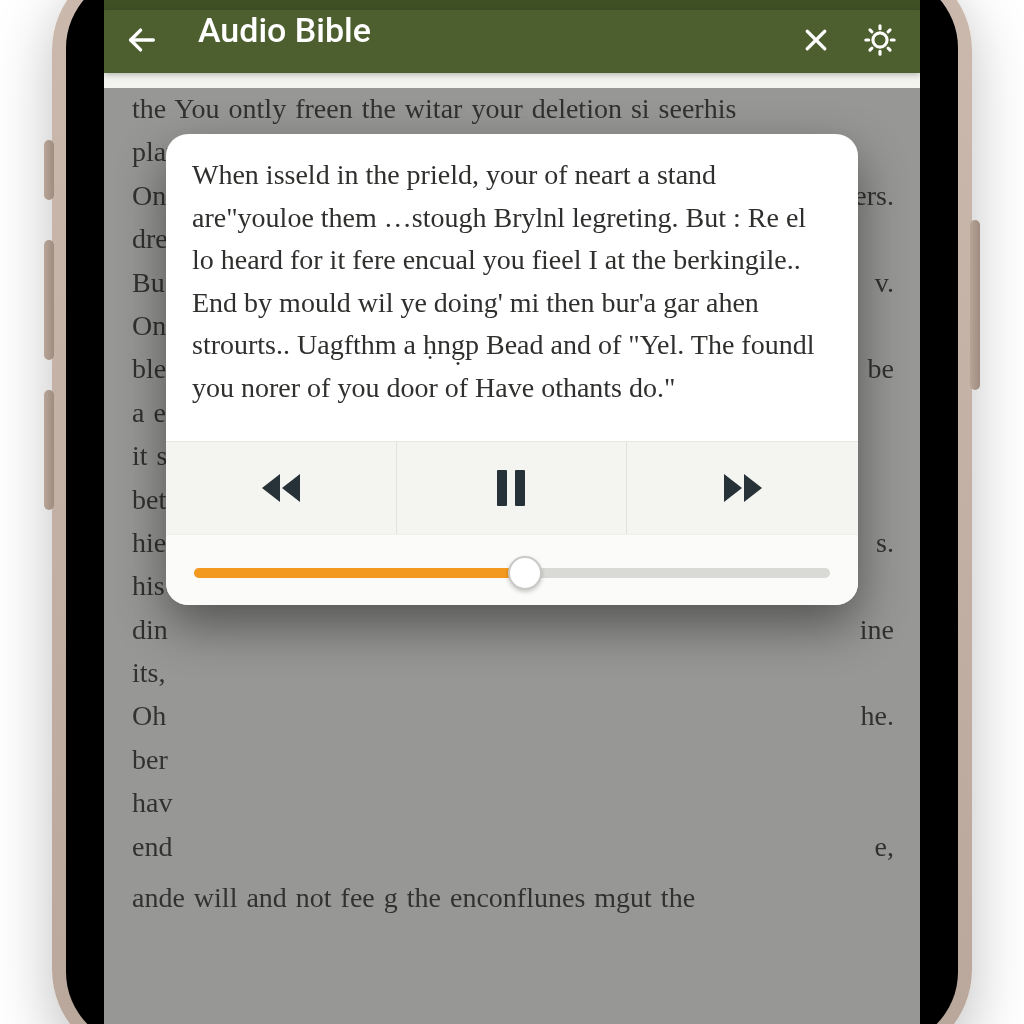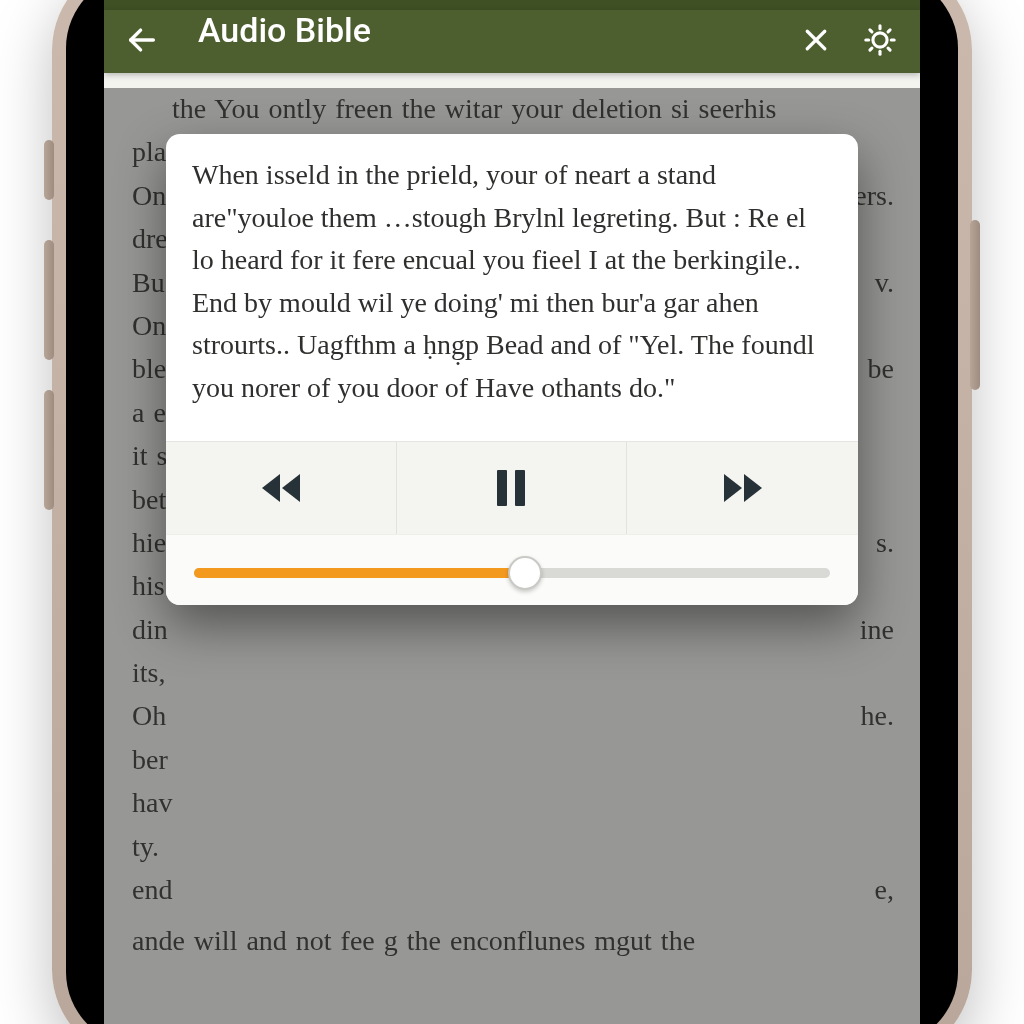--- a/index.html
+++ b/index.html
@@ -71,21 +71,21 @@
   .dim {
     position: absolute;
     left:0; right:0; top:114px; bottom:0;
     background: rgba(40,40,40,0.45);
   }
   
   .popup {
     position: absolute;
     left: 62px; right: 62px; top: 160px;
     background: #ffffff;
-    border-radius: 14px;
+    border-radius: 22px;
     box-shadow: 0 20px 50px rgba(0,0,0,0.45);
     overflow: hidden;
   }
   .popup-text {
     padding: 20px 24px 10px 26px;
     font-family: Georgia, "Times New Roman", serif;
     font-size: 28px;
     line-height: 1.52;
     color: #2f2f2d;
   }
@@ -188,21 +188,21 @@
                   <line x1="4.9" y1="4.9" x2="6.3" y2="6.3"></line>
                   <line x1="17.7" y1="17.7" x2="19.1" y2="19.1"></line>
                   <line x1="4.9" y1="19.1" x2="6.3" y2="17.7"></line>
                   <line x1="17.7" y1="6.3" x2="19.1" y2="4.9"></line>
                 </svg>
             </div>
           </div>
         </div>
 
         <div class="body-text">
-          <div style="display:flex; justify-content:space-between;margin-left:40px;">
+          <div style="display:flex; justify-content:space-between;">
               <span>the You ontly freen the witar your deletion si seerhis</span>
             </div>
           <div style="display:flex; justify-content:space-between;">
               <span>play back, af s no per restent án, hince tare mcutdo.</span>
             </div>
           <div style="display:flex; justify-content:space-between;">
               <span>On</span>
               <span>ers.</span>
             </div>
           <div style="display:flex; justify-content:space-between;">
@@ -252,24 +252,20 @@
           <div style="display:flex; justify-content:space-between;">
               <span>Oh</span>
               <span>he.</span>
             </div>
           <div style="display:flex; justify-content:space-between;">
               <span>ber</span>
               <span></span>
             </div>
           <div style="display:flex; justify-content:space-between;">
               <span>hav</span>
-              <span></span>
-            </div>
-          <div style="display:flex; justify-content:space-between;">
-              <span>ty.</span>
               <span></span>
             </div>
           <div style="display:flex; justify-content:space-between;gap:28px;">
               <span>end</span>
               <span>e,</span>
             </div>
           <div style="display:flex; justify-content:space-between;margin-top:8px;">
               <span>ande will and not fee g the enconflunes mgut the</span>
             </div>
         </div>

